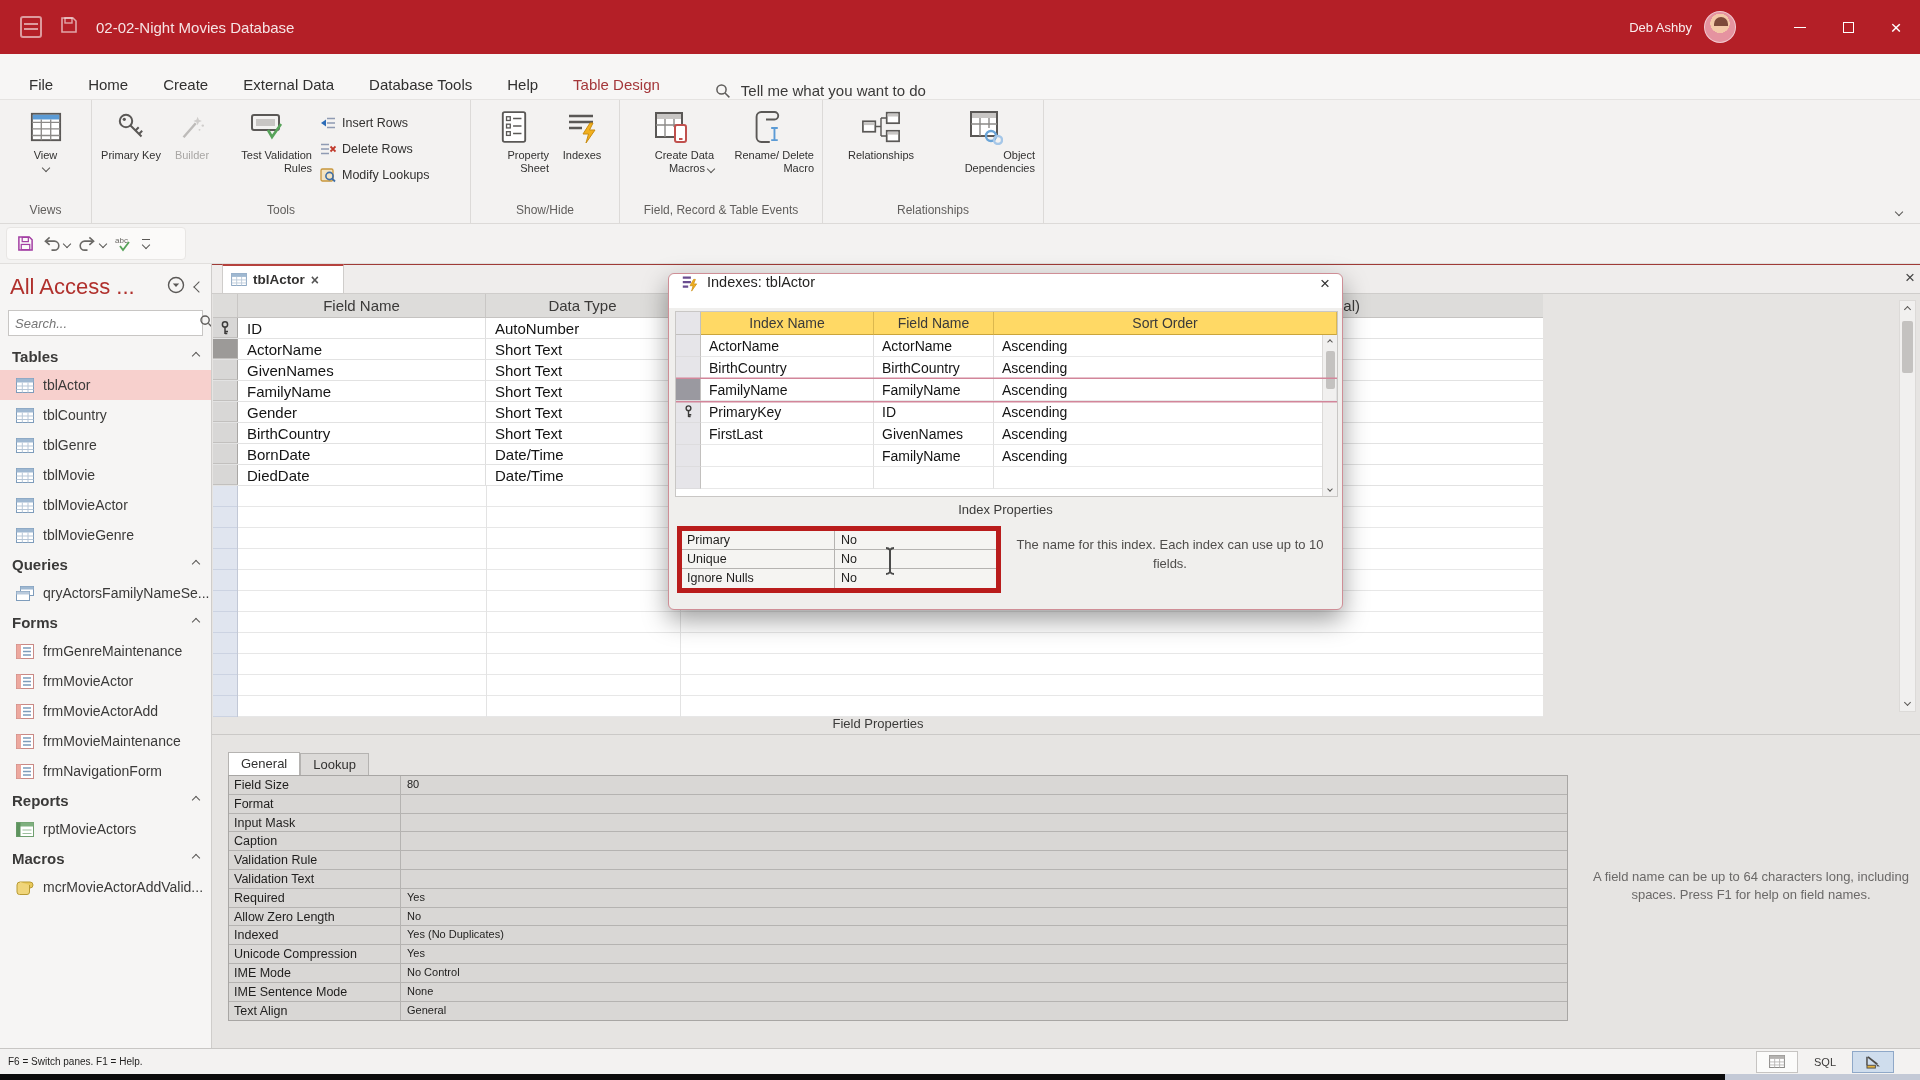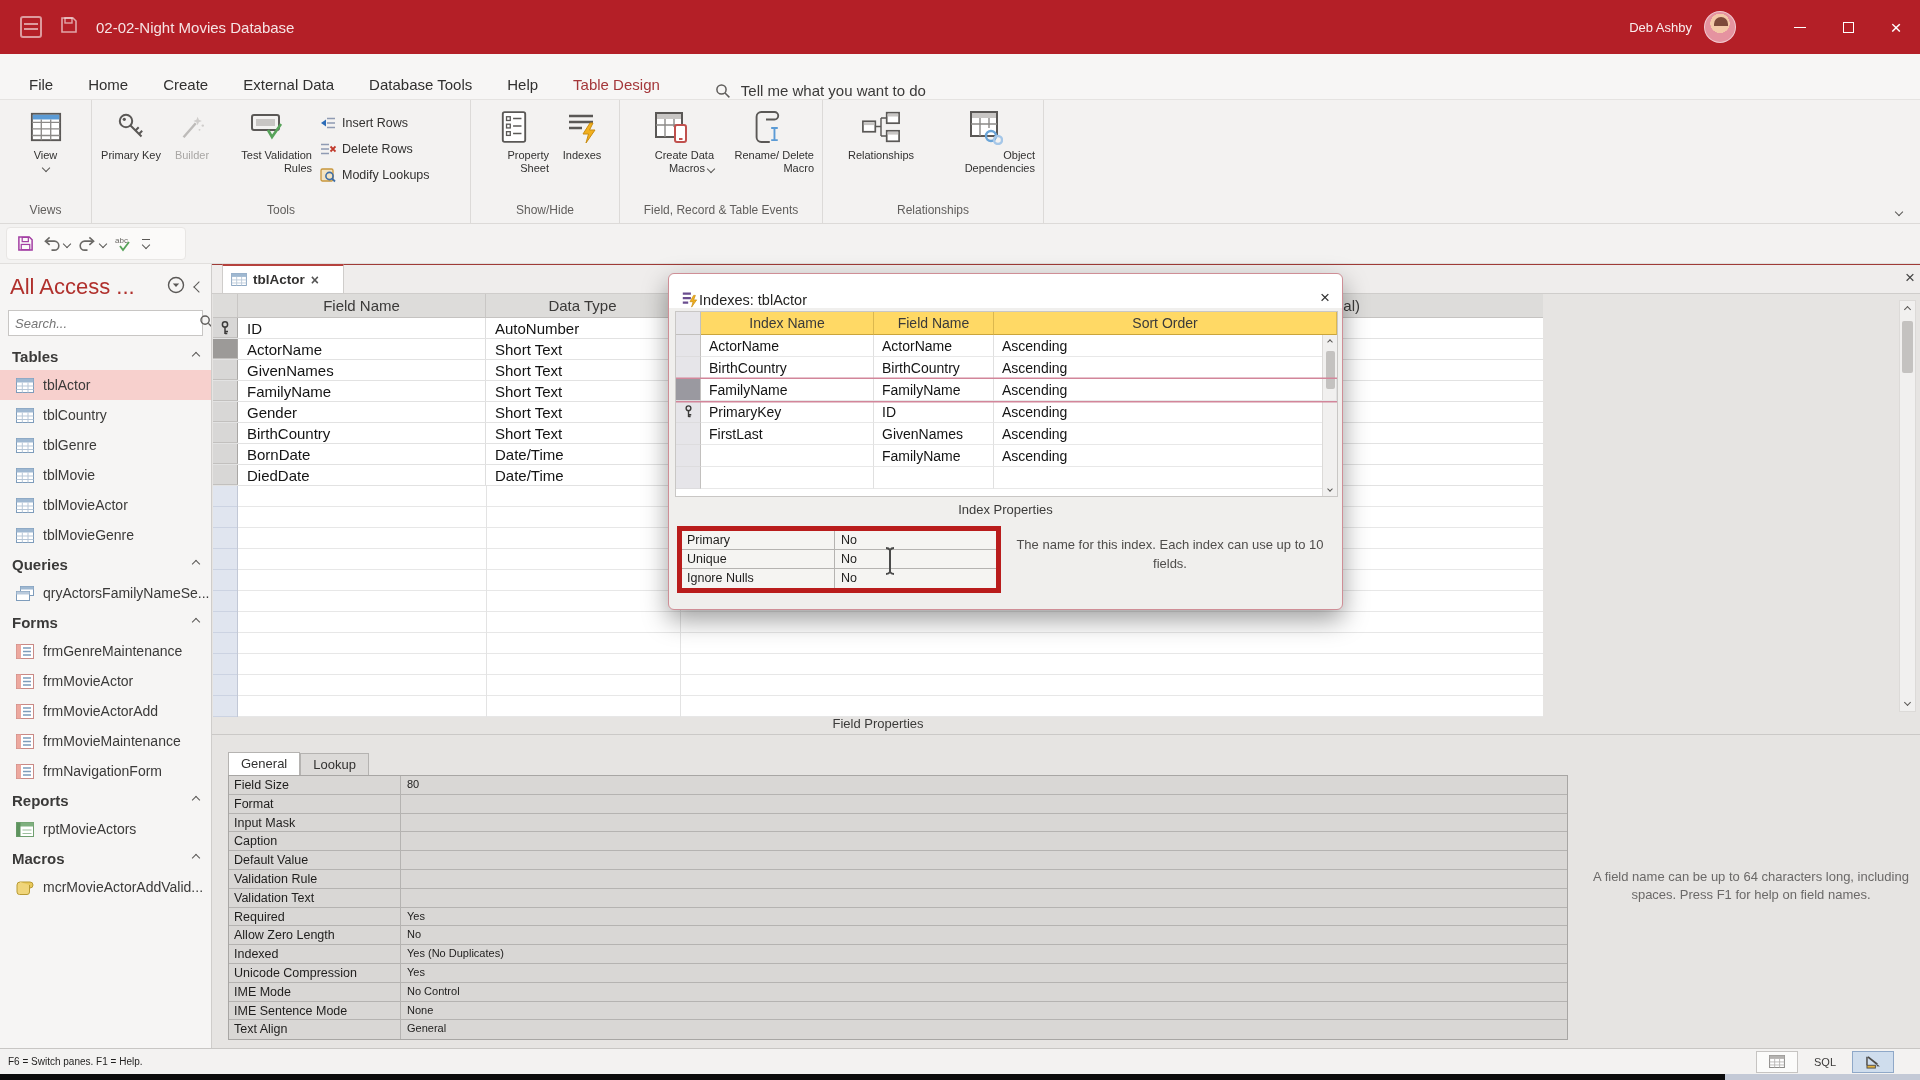--- a/index.html
+++ b/index.html
@@ -99,21 +99,21 @@
   .fp-help{position:absolute;left:1378px;top:604px;width:322px;font-size:13px;color:#6b6968;text-align:center;line-height:1.4}
 
   
   .vscroll{position:absolute;right:4px;top:36px;width:17px;height:412px;background:#f1f0ef;border:1px solid #dcdad8;display:flex;flex-direction:column;align-items:center}
   .vs-btn{height:17px;display:flex;align-items:center;justify-content:center;width:100%}
   .vs-thumb{width:11px;height:52px;background:#c4c2c0;border-radius:2px;margin-top:3px}
   .vs-spacer{flex:1}
 
   
   .dialog{position:absolute;left:668px;top:273px;width:675px;height:337px;background:#f0efed;border:1px solid #cf8e96;border-radius:6px;box-shadow:0 10px 26px rgba(0,0,0,.38);z-index:50}
-  .dlg-title{height:34px;display:flex;align-items:flex-end;padding:0 12px;background:#fff;border-radius:6px 6px 0 0}
+  .dlg-title{height:34px;display:flex;align-items:flex-start;padding:0 12px;gap:8px;background:#fff;border-radius:6px 6px 0 0}
   .dlg-title .t{font-size:14.5px;color:#252423;flex:1}
   .dlg-close{font-size:17px;color:#333}
   .dlg-grid{position:absolute;left:6px;top:37px;width:663px;height:186px;background:#fff;border:1px solid #c9c7c5;display:flex;flex-direction:column}
   .dlg-hrow{display:flex;height:23px}
   .dlg-corner{width:25px;background:#e6e5e9;border-right:1px solid #c2c0be;border-bottom:1px solid #c2c0be}
   .dlg-h{background:#ffd965;border-right:1px solid #dcb84e;border-bottom:1px solid #caa53c;font-size:14px;color:#3a3a3a;display:flex;align-items:center;justify-content:center}
   .dlg-row{display:flex;height:22px;position:relative}
   .dlg-sel{width:25px;background:#e6e5e9;border-right:1px solid #c2c0be;border-bottom:1px solid #dddcde;display:flex;align-items:center;justify-content:center}
   .dlg-sel.cur{background:#9a99a0}
   .dlg-c{font-size:14px;color:#141414;padding-left:8px;line-height:22px;border-right:1px solid #e0e0e0;border-bottom:1px solid #e8e8e8;overflow:hidden;white-space:nowrap}
@@ -655,24 +655,20 @@
         </div>
       <div class="fp-row">
           <div class="fp-l">Input Mask</div>
           <div class="fp-v"></div>
         </div>
       <div class="fp-row">
           <div class="fp-l">Caption</div>
           <div class="fp-v"></div>
         </div>
       <div class="fp-row">
-          <div class="fp-l">Default Value</div>
-          <div class="fp-v"></div>
-        </div>
-      <div class="fp-row">
           <div class="fp-l">Validation Rule</div>
           <div class="fp-v"></div>
         </div>
       <div class="fp-row">
           <div class="fp-l">Validation Text</div>
           <div class="fp-v"></div>
         </div>
       <div class="fp-row">
           <div class="fp-l">Required</div>
           <div class="fp-v">Yes</div>

